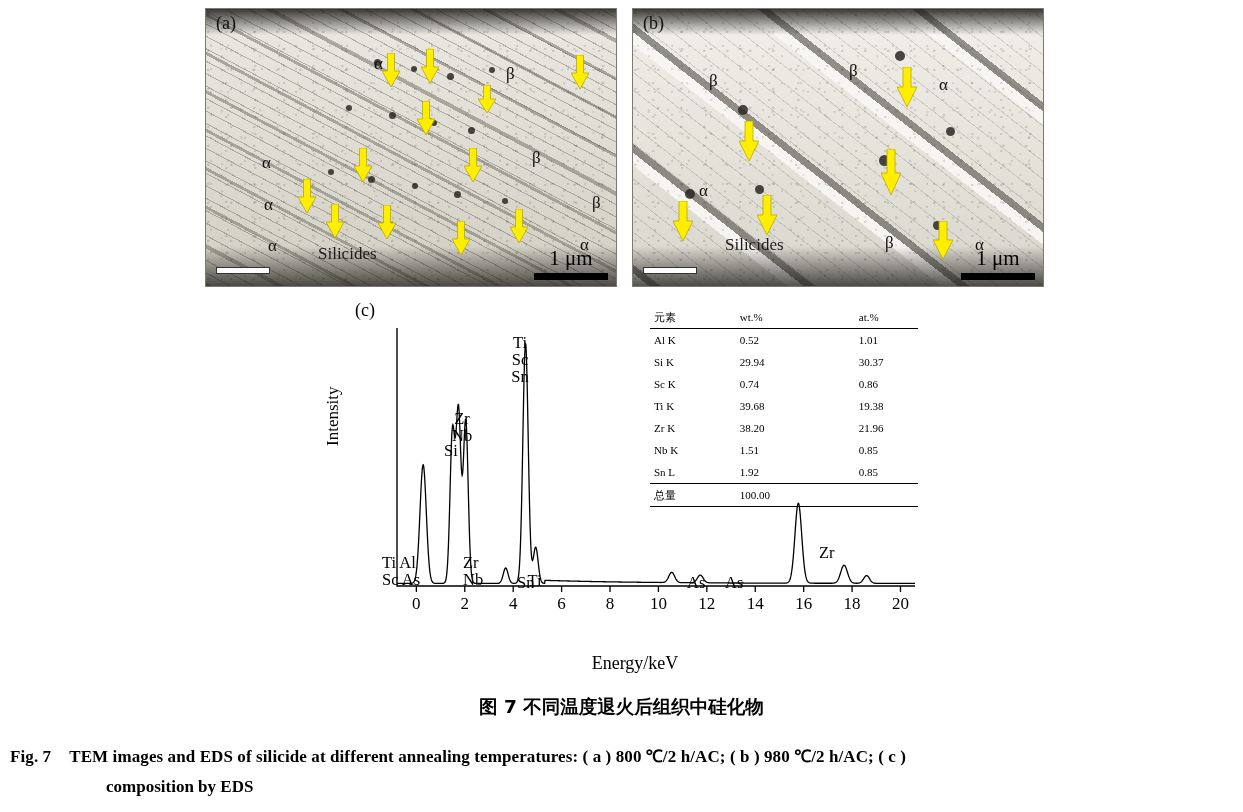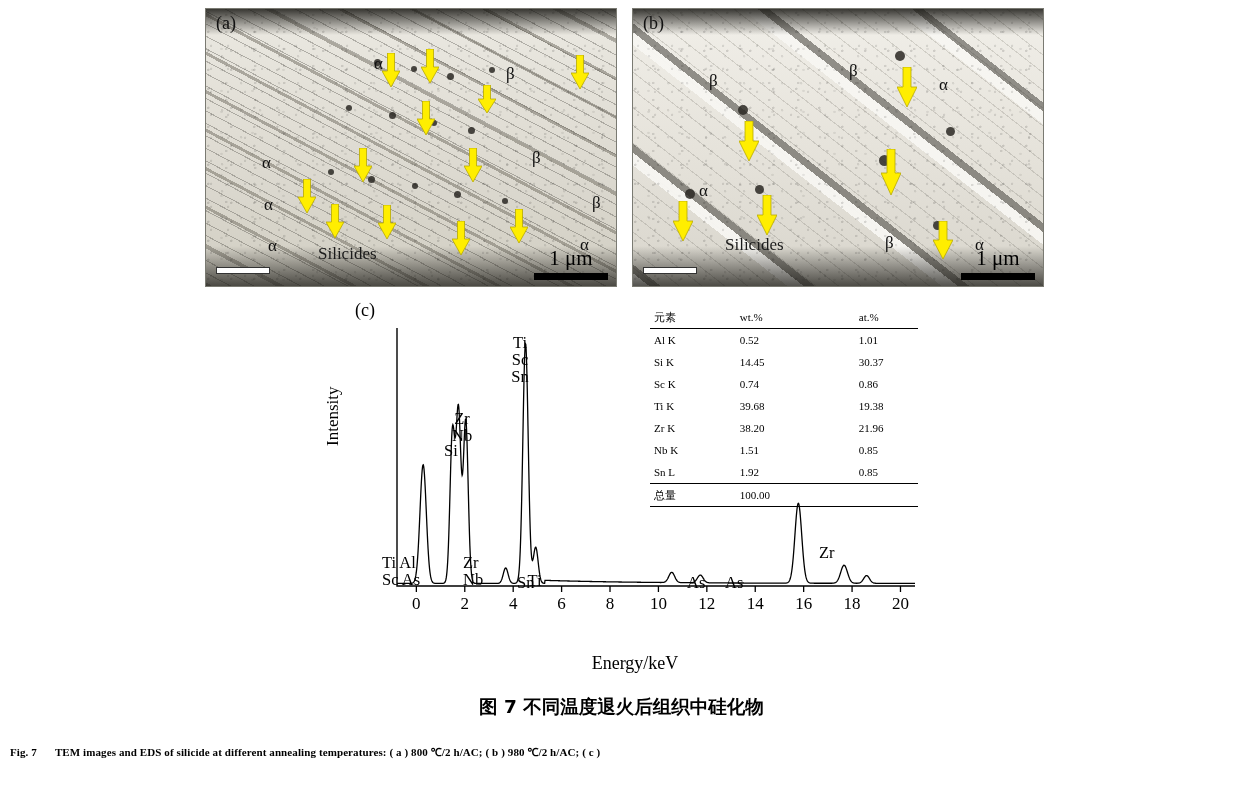--- a/index.html
+++ b/index.html
@@ -233,21 +233,21 @@
     text-align: center;
     font-size: 18.5px;
     font-weight: bold;
     font-family: "DejaVu Sans", sans-serif;
   }
   .cap-en {
     position: absolute;
     left: 10px;
     top: 744px;
     width: 1225px;
-    font-size: 11px;
+    font-size: 17px;
     font-family: "Liberation Serif", serif;
   }
   .cap-en .line1 {
     display: block;
     font-weight: bold;
     letter-spacing: .1px;
   }
   .cap-en .line2 {
     display: block;
     margin-top: 10px;
@@ -484,21 +484,21 @@
         </tr>
       </thead>
       <tbody id="eds-tbody">
           <tr>
             <td>Al K</td>
             <td>0.52</td>
             <td>1.01</td>
           </tr>
           <tr>
             <td>Si K</td>
-            <td>14.45</td>
+            <td>29.94</td>
             <td>30.37</td>
           </tr>
           <tr>
             <td>Sc K</td>
             <td>0.74</td>
             <td>0.86</td>
           </tr>
           <tr>
             <td>Ti K</td>
             <td>39.68</td>
@@ -525,15 +525,16 @@
             <td></td>
           </tr>
         </tbody>
     </table>
   <div class="tbl-bottom"></div>
     </div>
 
   <div class="cap-cn">图 7   不同温度退火后组织中硅化物</div>
   <div class="cap-en">
     <span class="line1"><span class="fignum">Fig. 7</span><span>TEM images and EDS of silicide at different annealing temperatures: ( a )  800 ℃/2 h/AC; ( b )  980 ℃/2 h/AC; ( c )</span></span>
+    <span class="line2">composition by EDS</span>
   </div>
 
 </div>
 
 </body></html>

